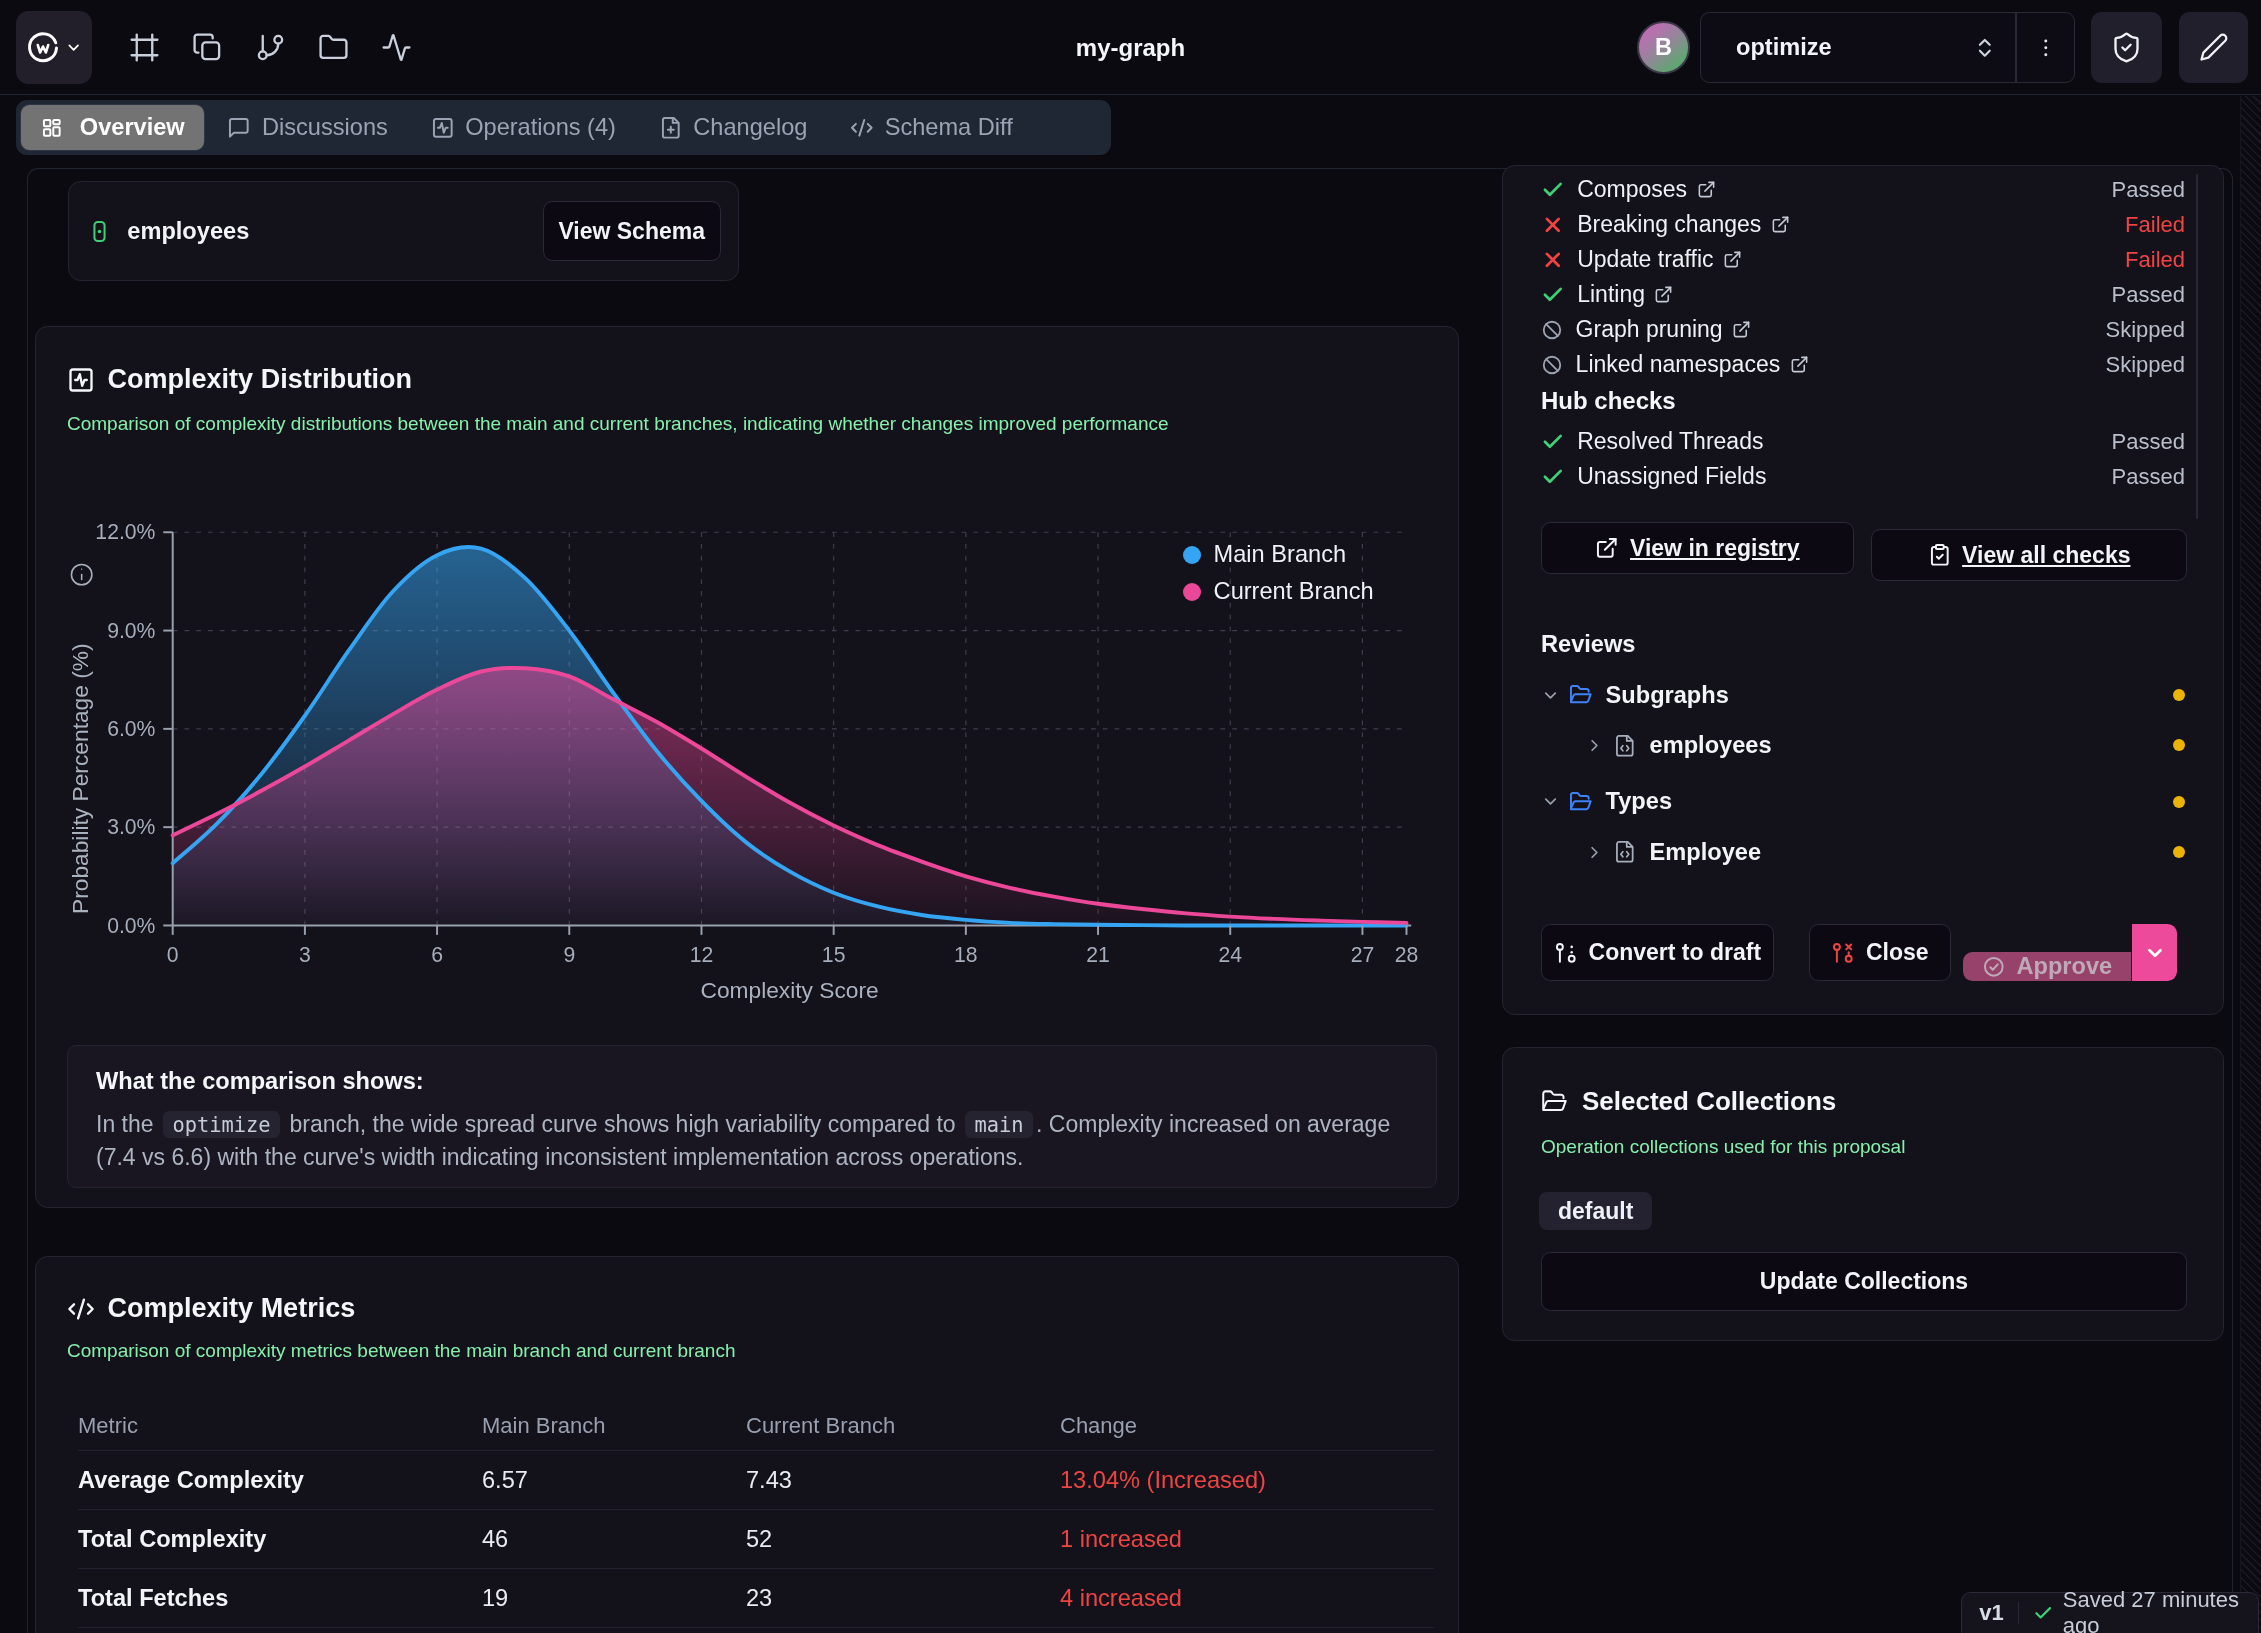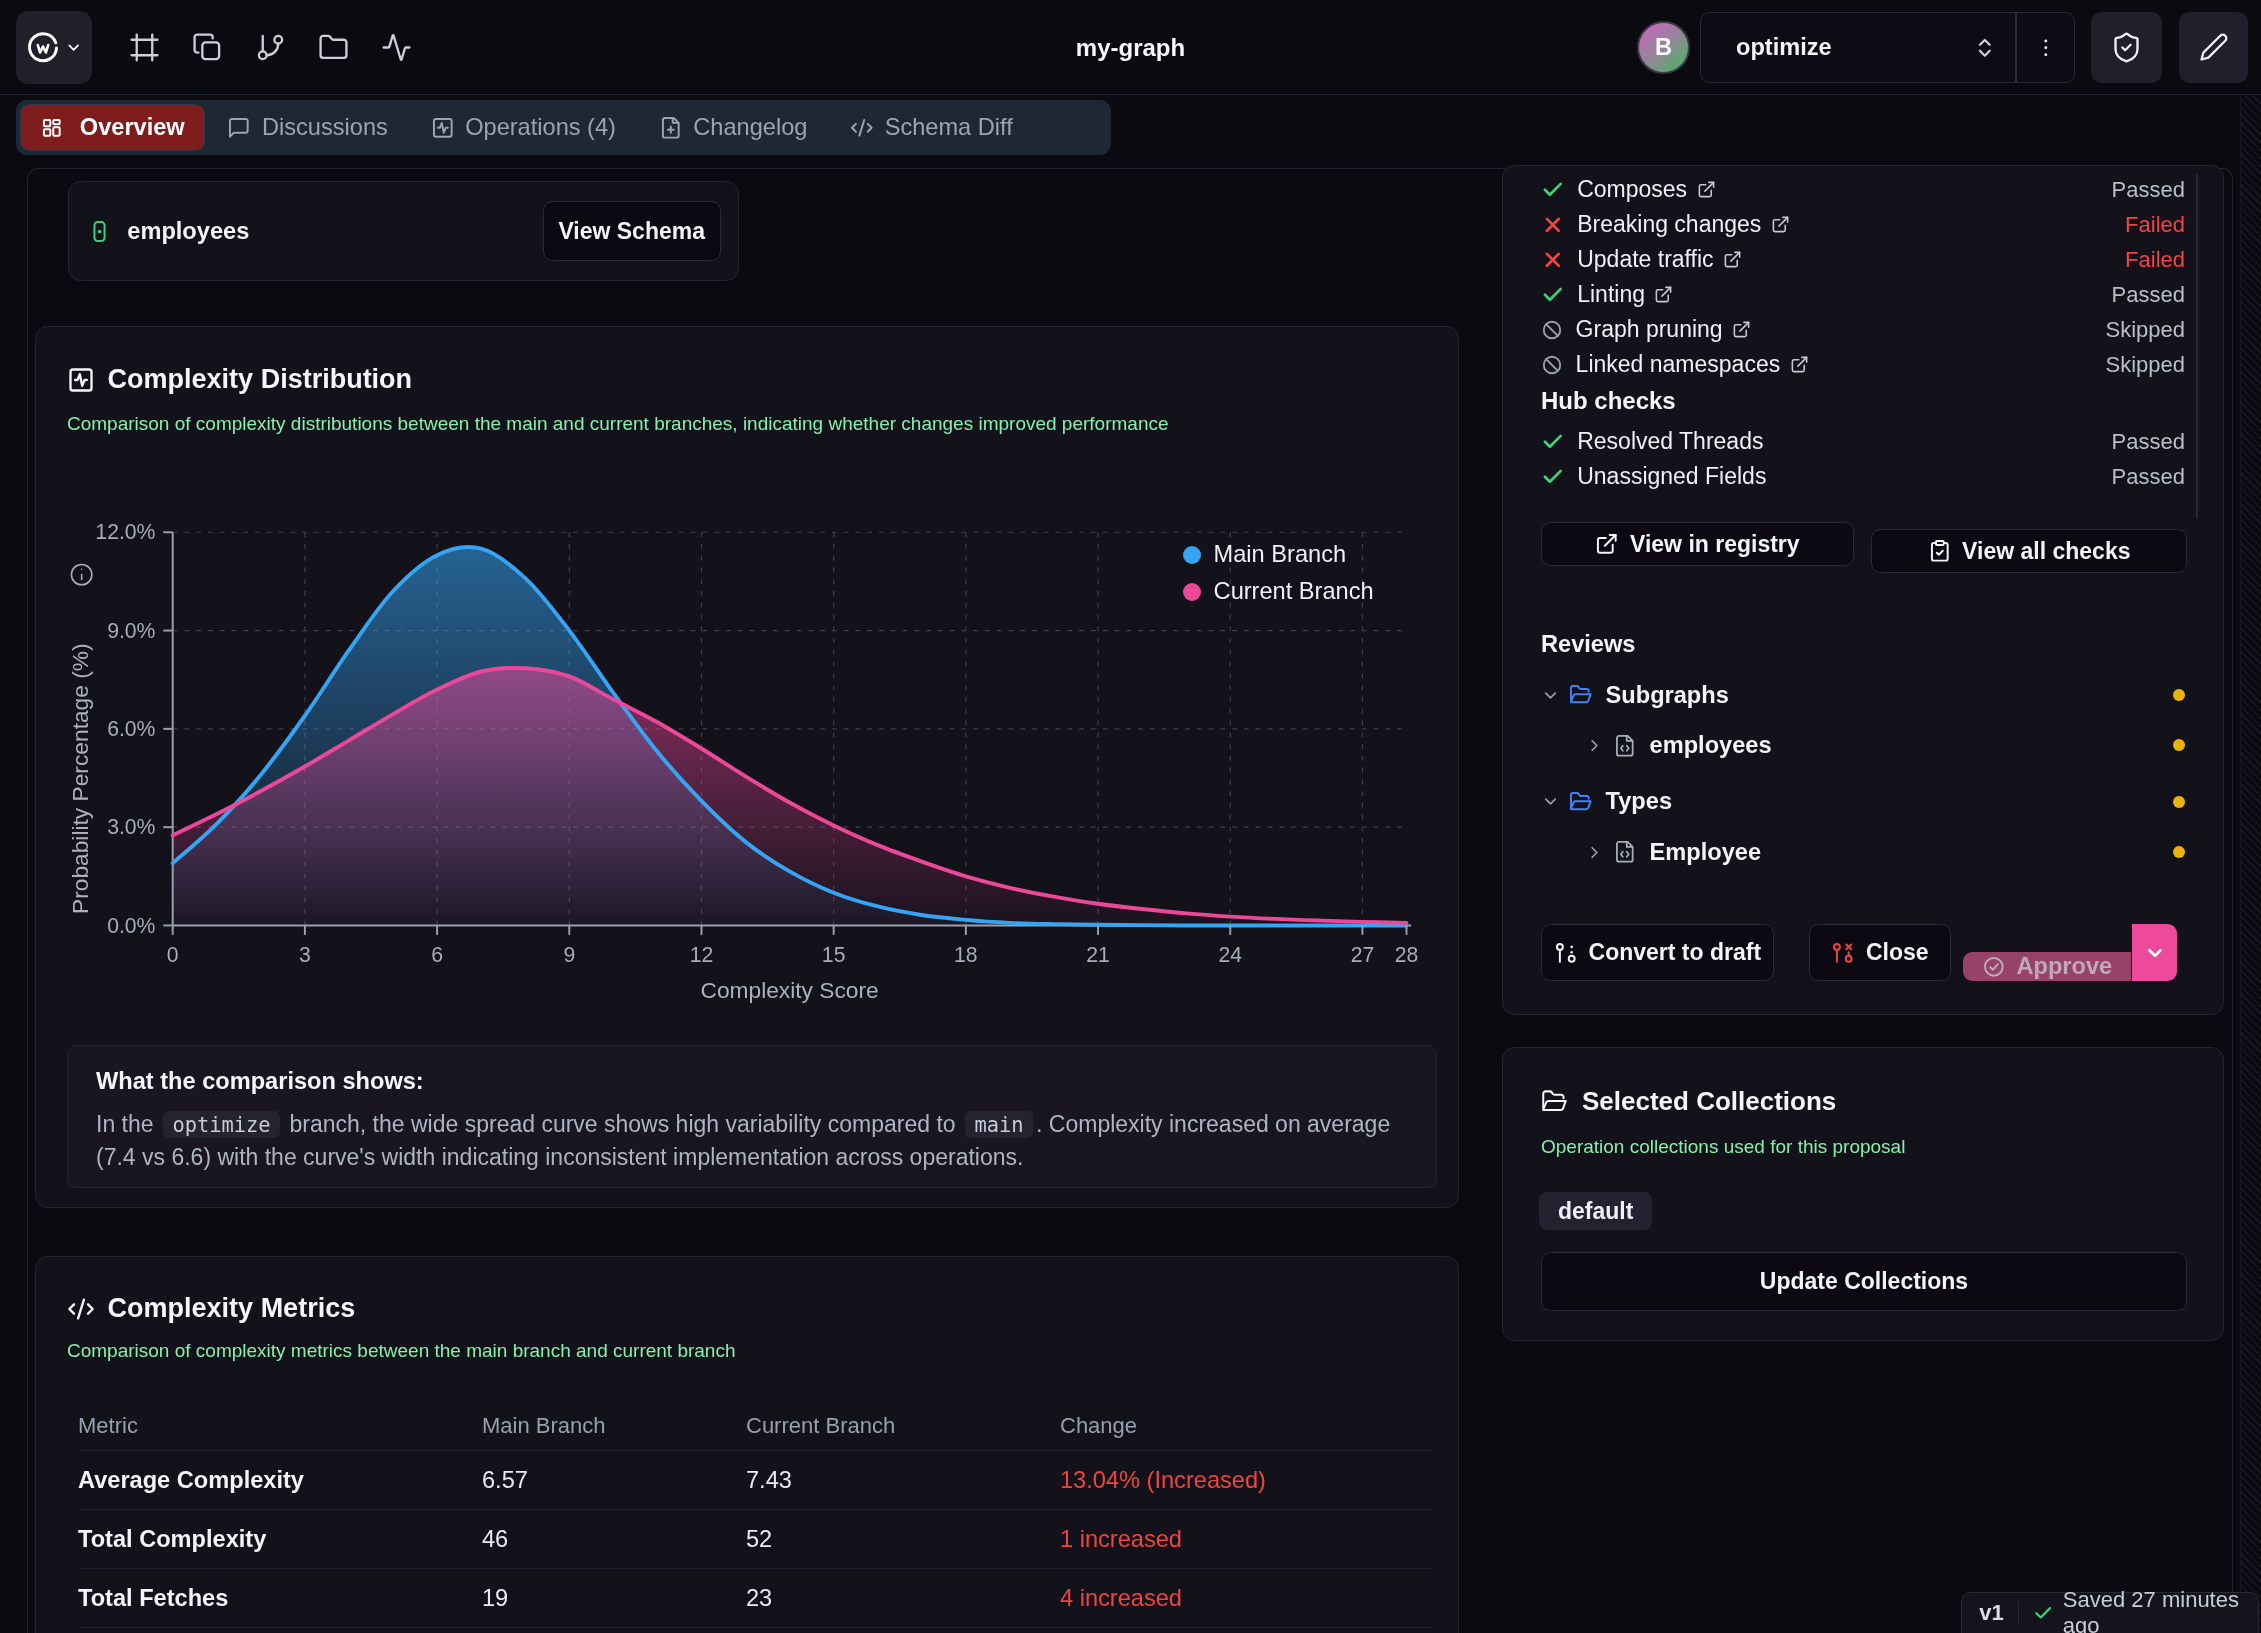--- a/index.html
+++ b/index.html
@@ -39,21 +39,21 @@
   .hdr-sq-btn { position:absolute; top:11.8px; width:71px; height:71px; background:#221f2c;
     border-radius:11px; display:flex; align-items:center; justify-content:center;
     color:#eef1f6; cursor:pointer; }
 
   
   .tabbar { position:absolute; left:15.7px; top:100px; width:1095px; height:55px;
     background:#1f2734; border-radius:11px; display:flex; align-items:center;
     padding:0 5.5px; gap:4.7px; z-index:20; }
   .tab { height:45px; display:flex; align-items:center; gap:11px; padding:0 19px;
     border-radius:8.6px; font-size:23.6px; color:#9aa4b4; cursor:pointer; white-space:nowrap; }
-  .tab.active { background:#7f1d1d; color:#ffffff; font-weight:700;
+  .tab.active { background:#737373; color:#ffffff; font-weight:700;
     box-shadow:0 0 0 0.8px #343b4a;gap:16px; }
 
   
   .content-frame { position:absolute; left:27px; top:168px; width:2206px; height:1468px;
     border:1.6px solid #20242f; border-bottom:none; border-radius:11px 11px 0 0; z-index:1; }
   .v-scroll-strip { position:absolute; right:0; top:96px; bottom:0; width:21px; z-index:2;
     background:repeating-linear-gradient(45deg, rgba(170,170,200,0.08) 0 1.6px, transparent 1.6px 5.5px);
     border-left:0.8px solid #17151f; }
 
   
@@ -103,21 +103,21 @@
   .checks-card { left:1502px; top:165px; width:722px; height:850px; }
   .check-row { display:flex; align-items:center; height:35px; margin:0 38px; }
   .check-label { font-size:23px; color:#eef1f5; margin-left:12.6px; }
   .check-status { margin-left:auto; font-size:22px; color:#b8bfcb; }
   .st-failed { color:#ef4444; }
   .c-green { color:#3ecf77; } .c-red { color:#ef4444; } .c-gray { color:#9ba2b0; }
   .c-ext { color:#c2c8d4; margin-left:9.4px; cursor:pointer; }
   .inner-track { position:absolute; right:25px; top:7.9px; width:2.4px; height:345px;
     background:#2a2735; border-radius:1.6px; }
   .hub-title { position:absolute; left:38px; top:221px; font-size:24px; font-weight:700; color:#f4f6fa; }
-  .reg-btn { position:absolute; height:44px; }
+  .reg-btn { position:absolute; height:52px;text-decoration:underline; }
   .reviews-title { position:absolute; left:38px; top:465px; font-size:23.6px; font-weight:700; color:#f2f4f8; }
   .tree { position:absolute; left:38px; right:38px; top:507px; }
   .tree-row { display:flex; align-items:center; height:44px; cursor:pointer; }
   .tree-row .lbl { font-size:23.6px; font-weight:700; color:#f2f4f8; margin-left:12.6px; }
   .tree-dot { margin-left:auto; width:11.8px; height:11.8px; border-radius:50%; background:#eab308; }
   .chev { color:#98a0ae; }
   .c-folder { color:#3f83f8; margin-left:9.4px; }
   .c-file { color:#a7aebc; margin-left:9.4px; }
   .actions { position:absolute; left:38px; top:758px; height:57px; width:646px; }
   .convert-btn { position:absolute; left:0; width:233px; height:57px; }

